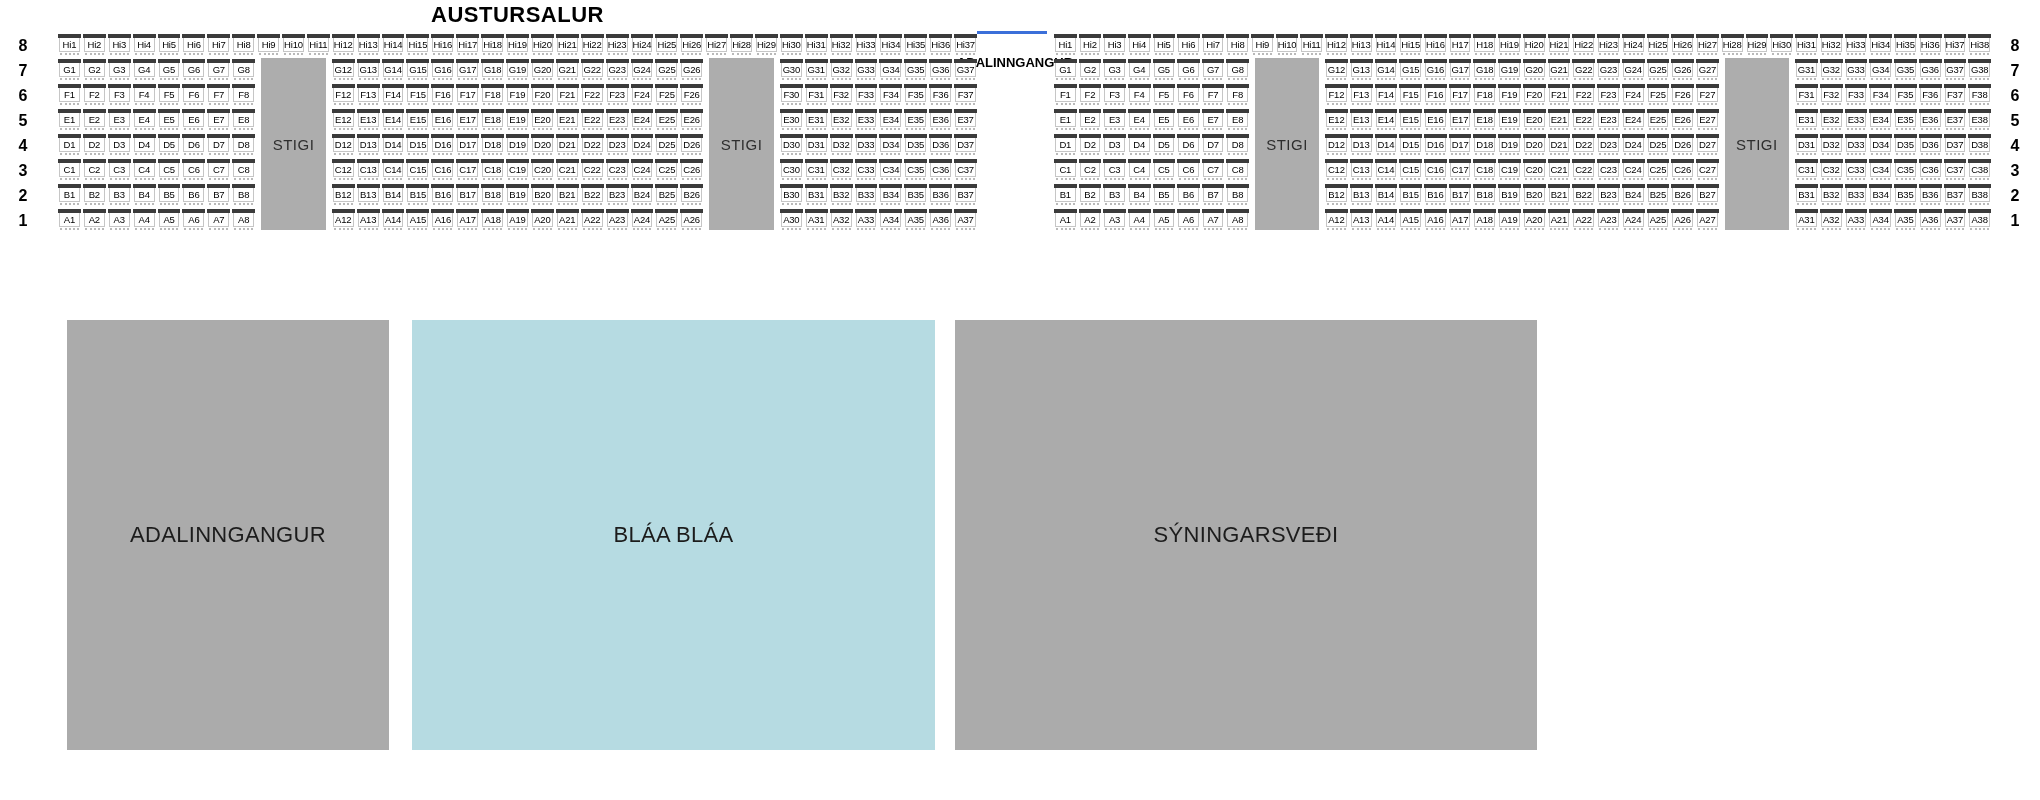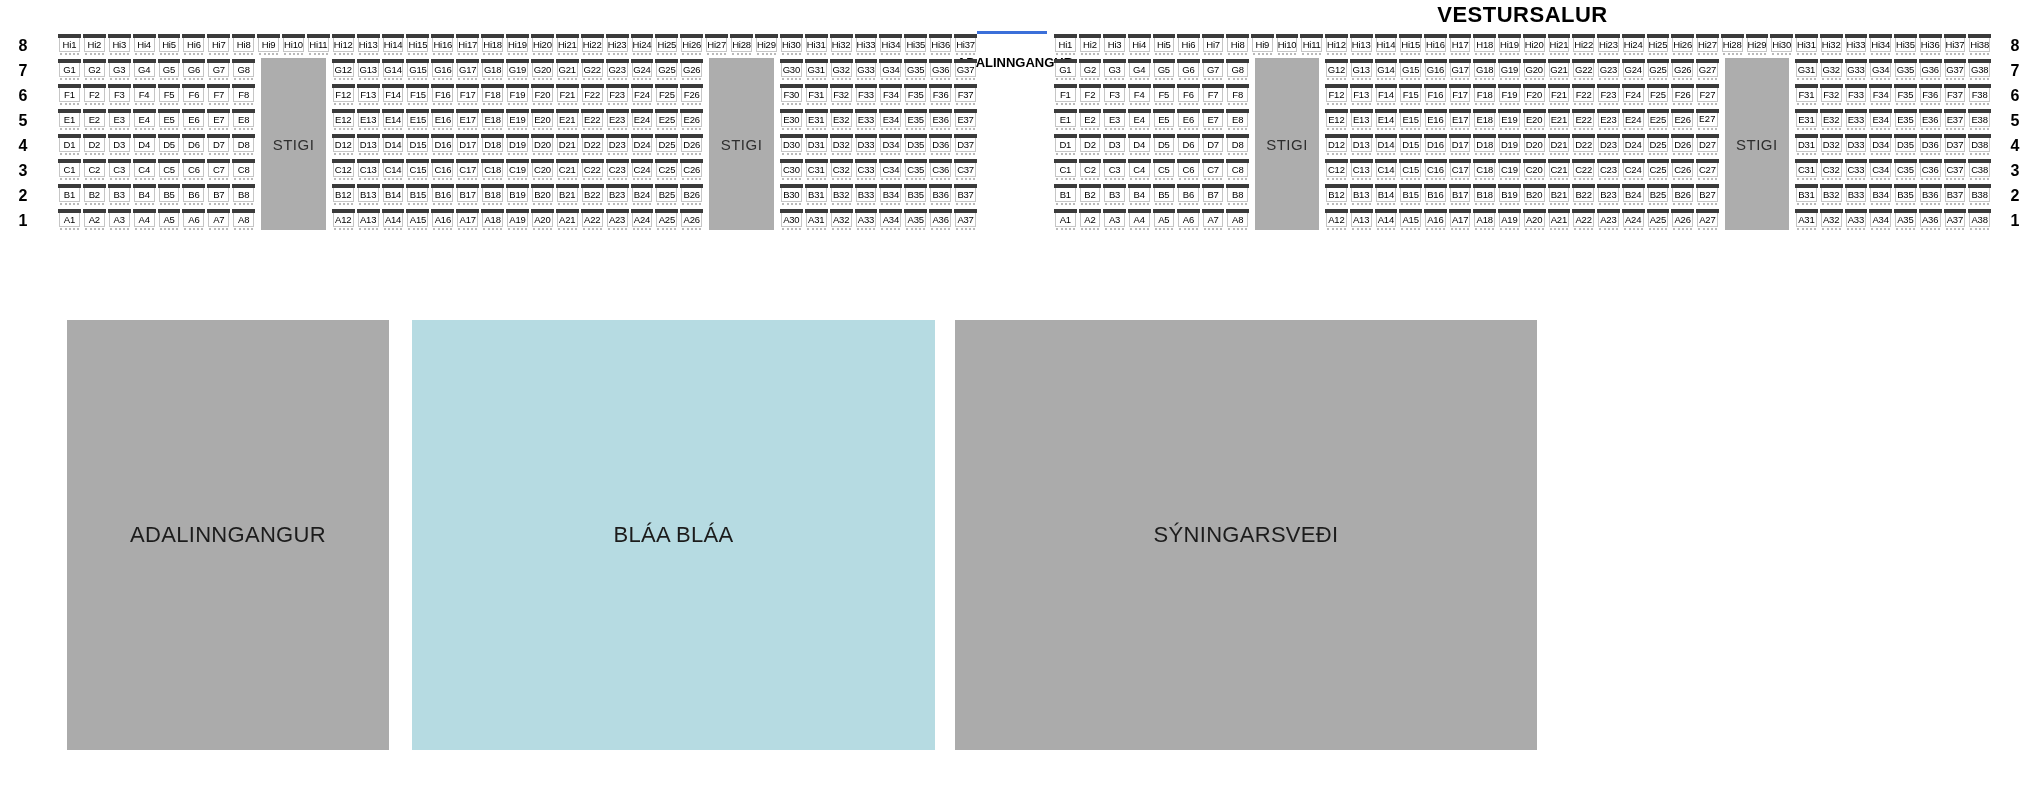--- a/index.html
+++ b/index.html
@@ -40,25 +40,25 @@
   .floor-label{font-size:22px;color:#1c1c1c;letter-spacing:.3px;}
   #floor-1{left:67px;top:320px;width:322px;height:430px;}
   #floor-2{left:412px;top:320px;width:523px;height:430px;}
   #floor-3{left:955px;top:320px;width:582px;height:430px;}
 </style>
 </head>
 <body>
 
 <div class="page">
   <div class="seating">
+    <div class="hall-title" id="title-east">AUSTURSALUR</div>
 
     <div class="entrance-label">ADALINNGANGUR</div>
     <div class="entrance-line" id="entrance-line" style="background: rgb(59, 111, 217);"></div>
 
-    <div class="hall-title" id="title-west">VESTURSALUR</div>
 
     <div class="rownums" id="rn-left">
         <div class="rn">8</div>
         <div class="rn">7</div>
         <div class="rn">6</div>
         <div class="rn">5</div>
         <div class="rn">4</div>
         <div class="rn">3</div>
         <div class="rn">2</div>
         <div class="rn">1</div>
@@ -440,21 +440,21 @@
         <div class="seat" style="grid-area: 4 / 17;">E17</div>
         <div class="seat" style="grid-area: 4 / 18;">E18</div>
         <div class="seat" style="grid-area: 4 / 19;">E19</div>
         <div class="seat" style="grid-area: 4 / 20;">E20</div>
         <div class="seat" style="grid-area: 4 / 21;">E21</div>
         <div class="seat" style="grid-area: 4 / 22;">E22</div>
         <div class="seat" style="grid-area: 4 / 23;">E23</div>
         <div class="seat" style="grid-area: 4 / 24;">E24</div>
         <div class="seat" style="grid-area: 4 / 25;">E25</div>
         <div class="seat" style="grid-area: 4 / 26;">E26</div>
-        <div class="seat" style="grid-area: 4 / 27; font-family: Liberation Mono, monospace;">E27</div>
+        <div class="seat" style="grid-area: 4 / 27;">E27</div>
         <div class="seat" style="grid-area: 4 / 31;">E31</div>
         <div class="seat" style="grid-area: 4 / 32;">E32</div>
         <div class="seat" style="grid-area: 4 / 33;">E33</div>
         <div class="seat" style="grid-area: 4 / 34;">E34</div>
         <div class="seat" style="grid-area: 4 / 35;">E35</div>
         <div class="seat" style="grid-area: 4 / 36;">E36</div>
         <div class="seat" style="grid-area: 4 / 37;">E37</div>
         <div class="seat" style="grid-area: 4 / 38;">E38</div>
         <div class="seat" style="grid-area: 5 / 1;">D1</div>
         <div class="seat" style="grid-area: 5 / 2;">D2</div>

